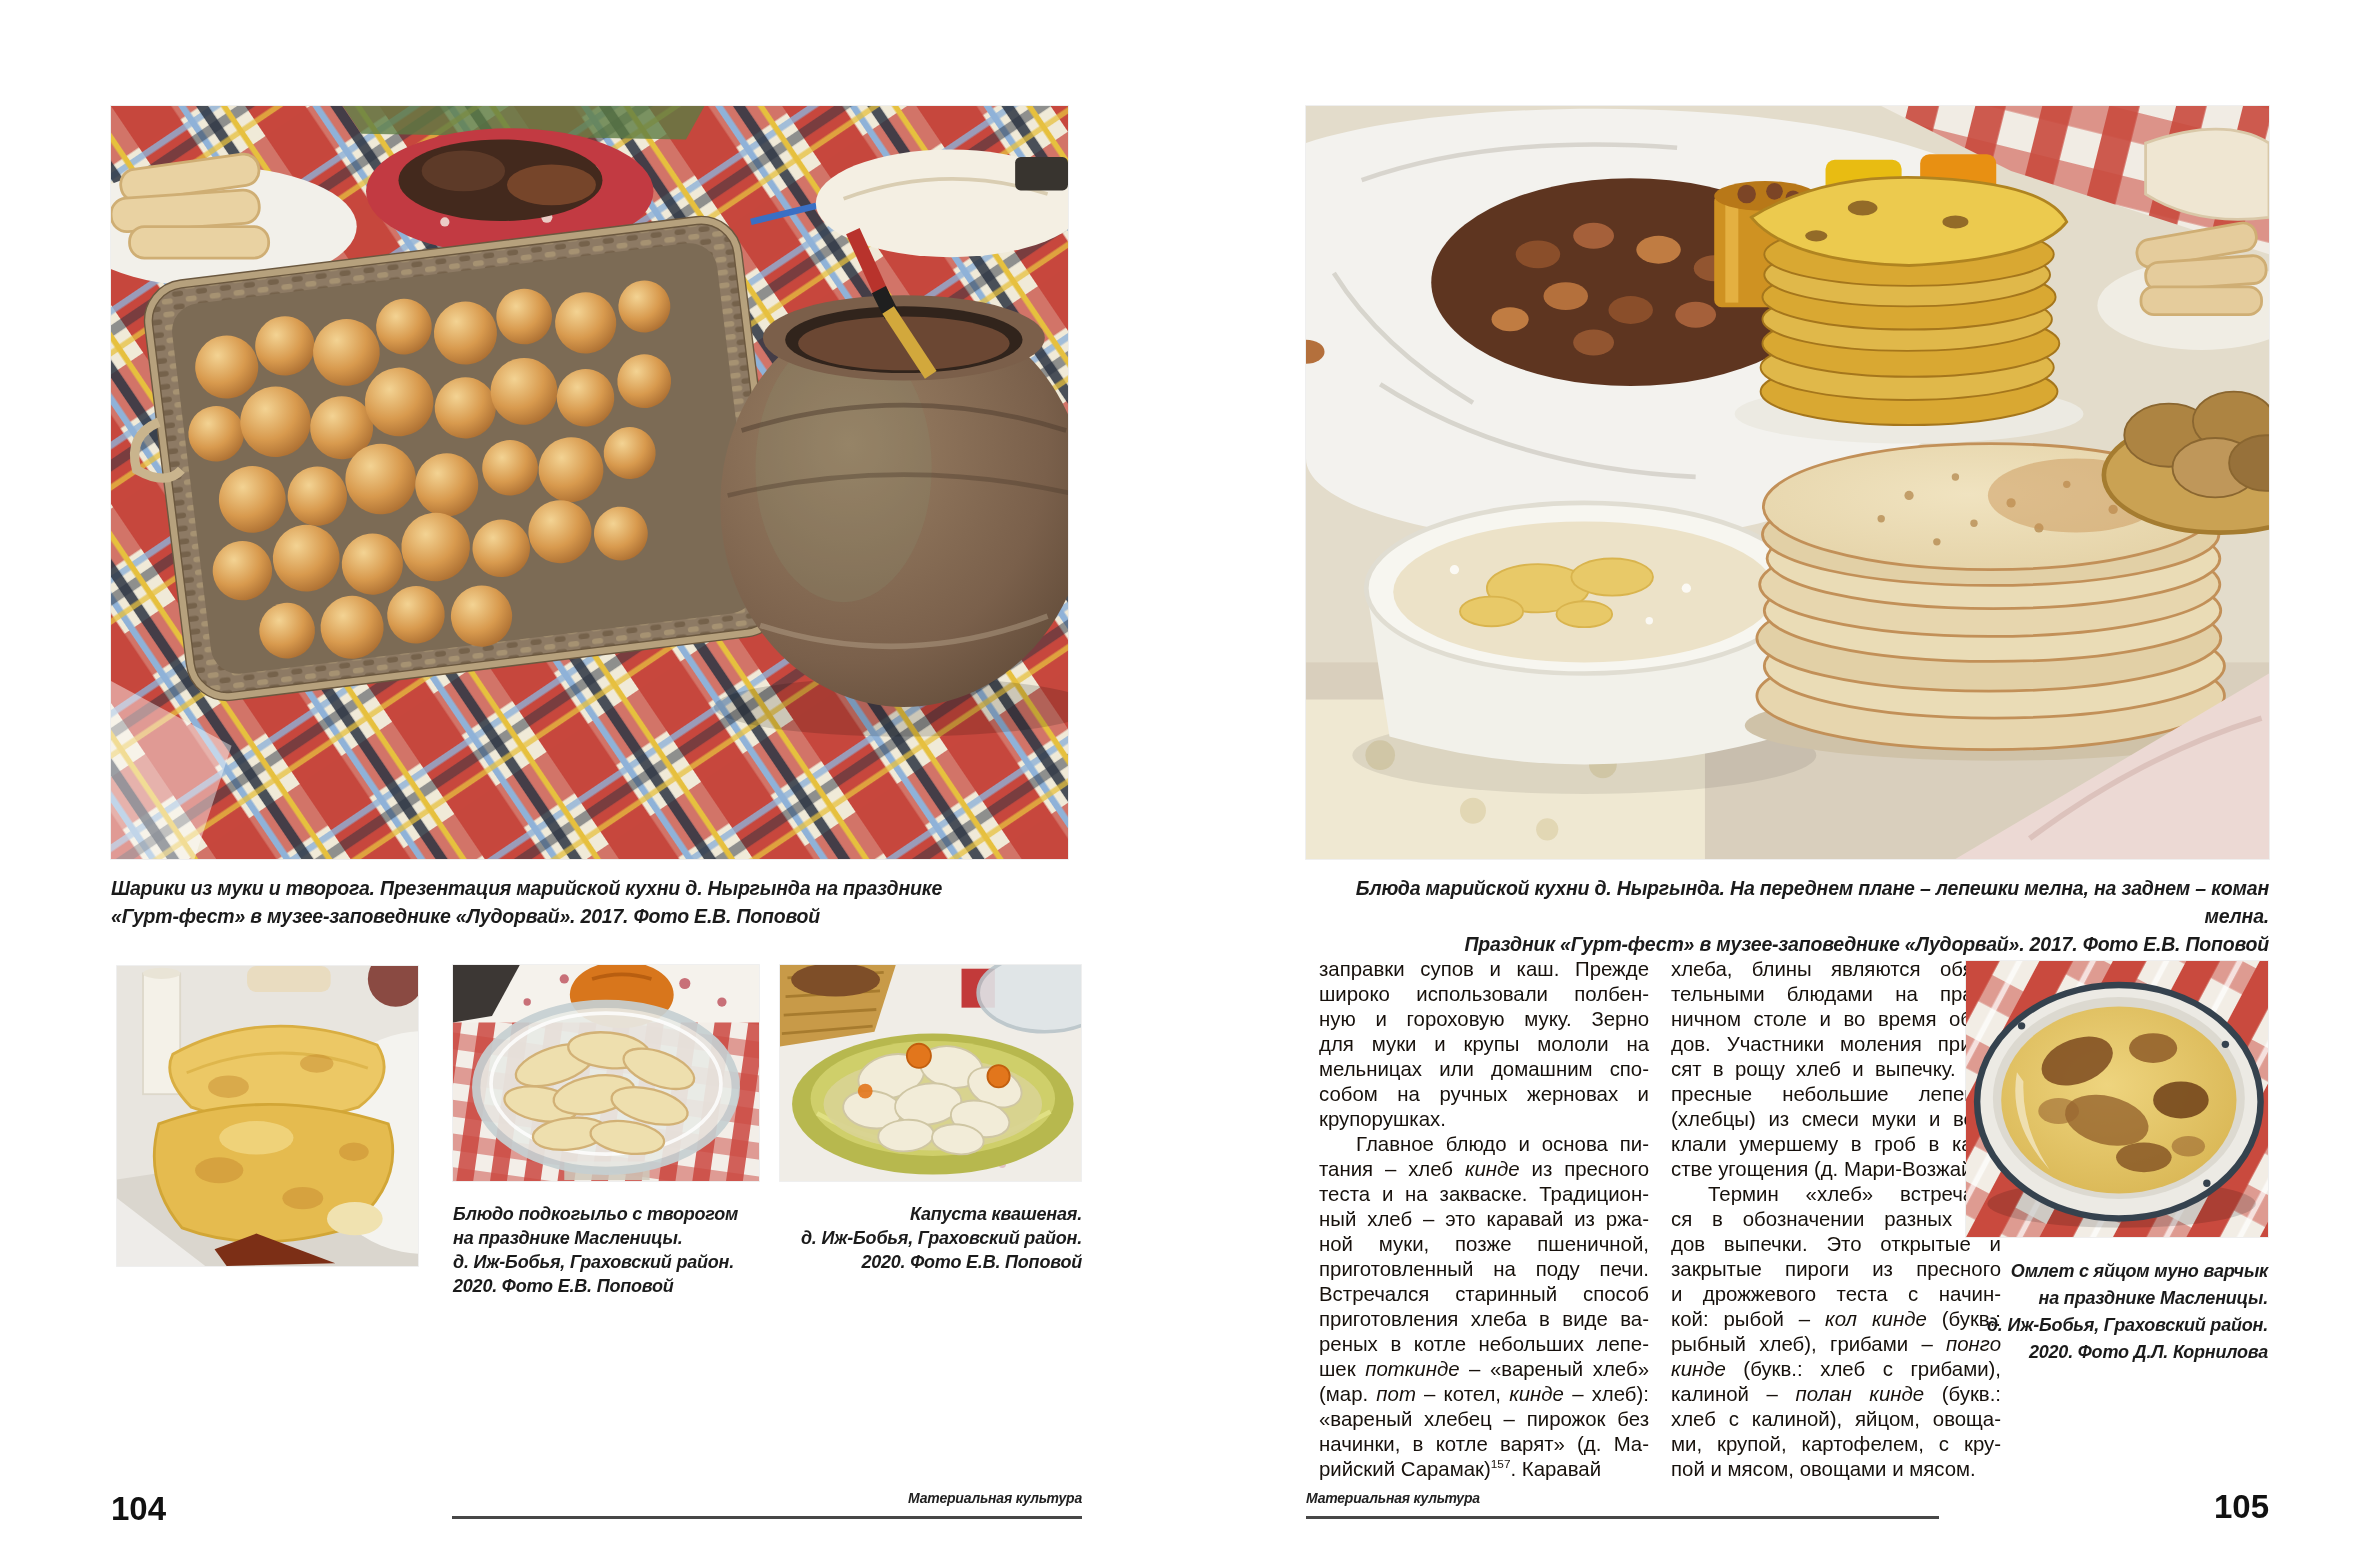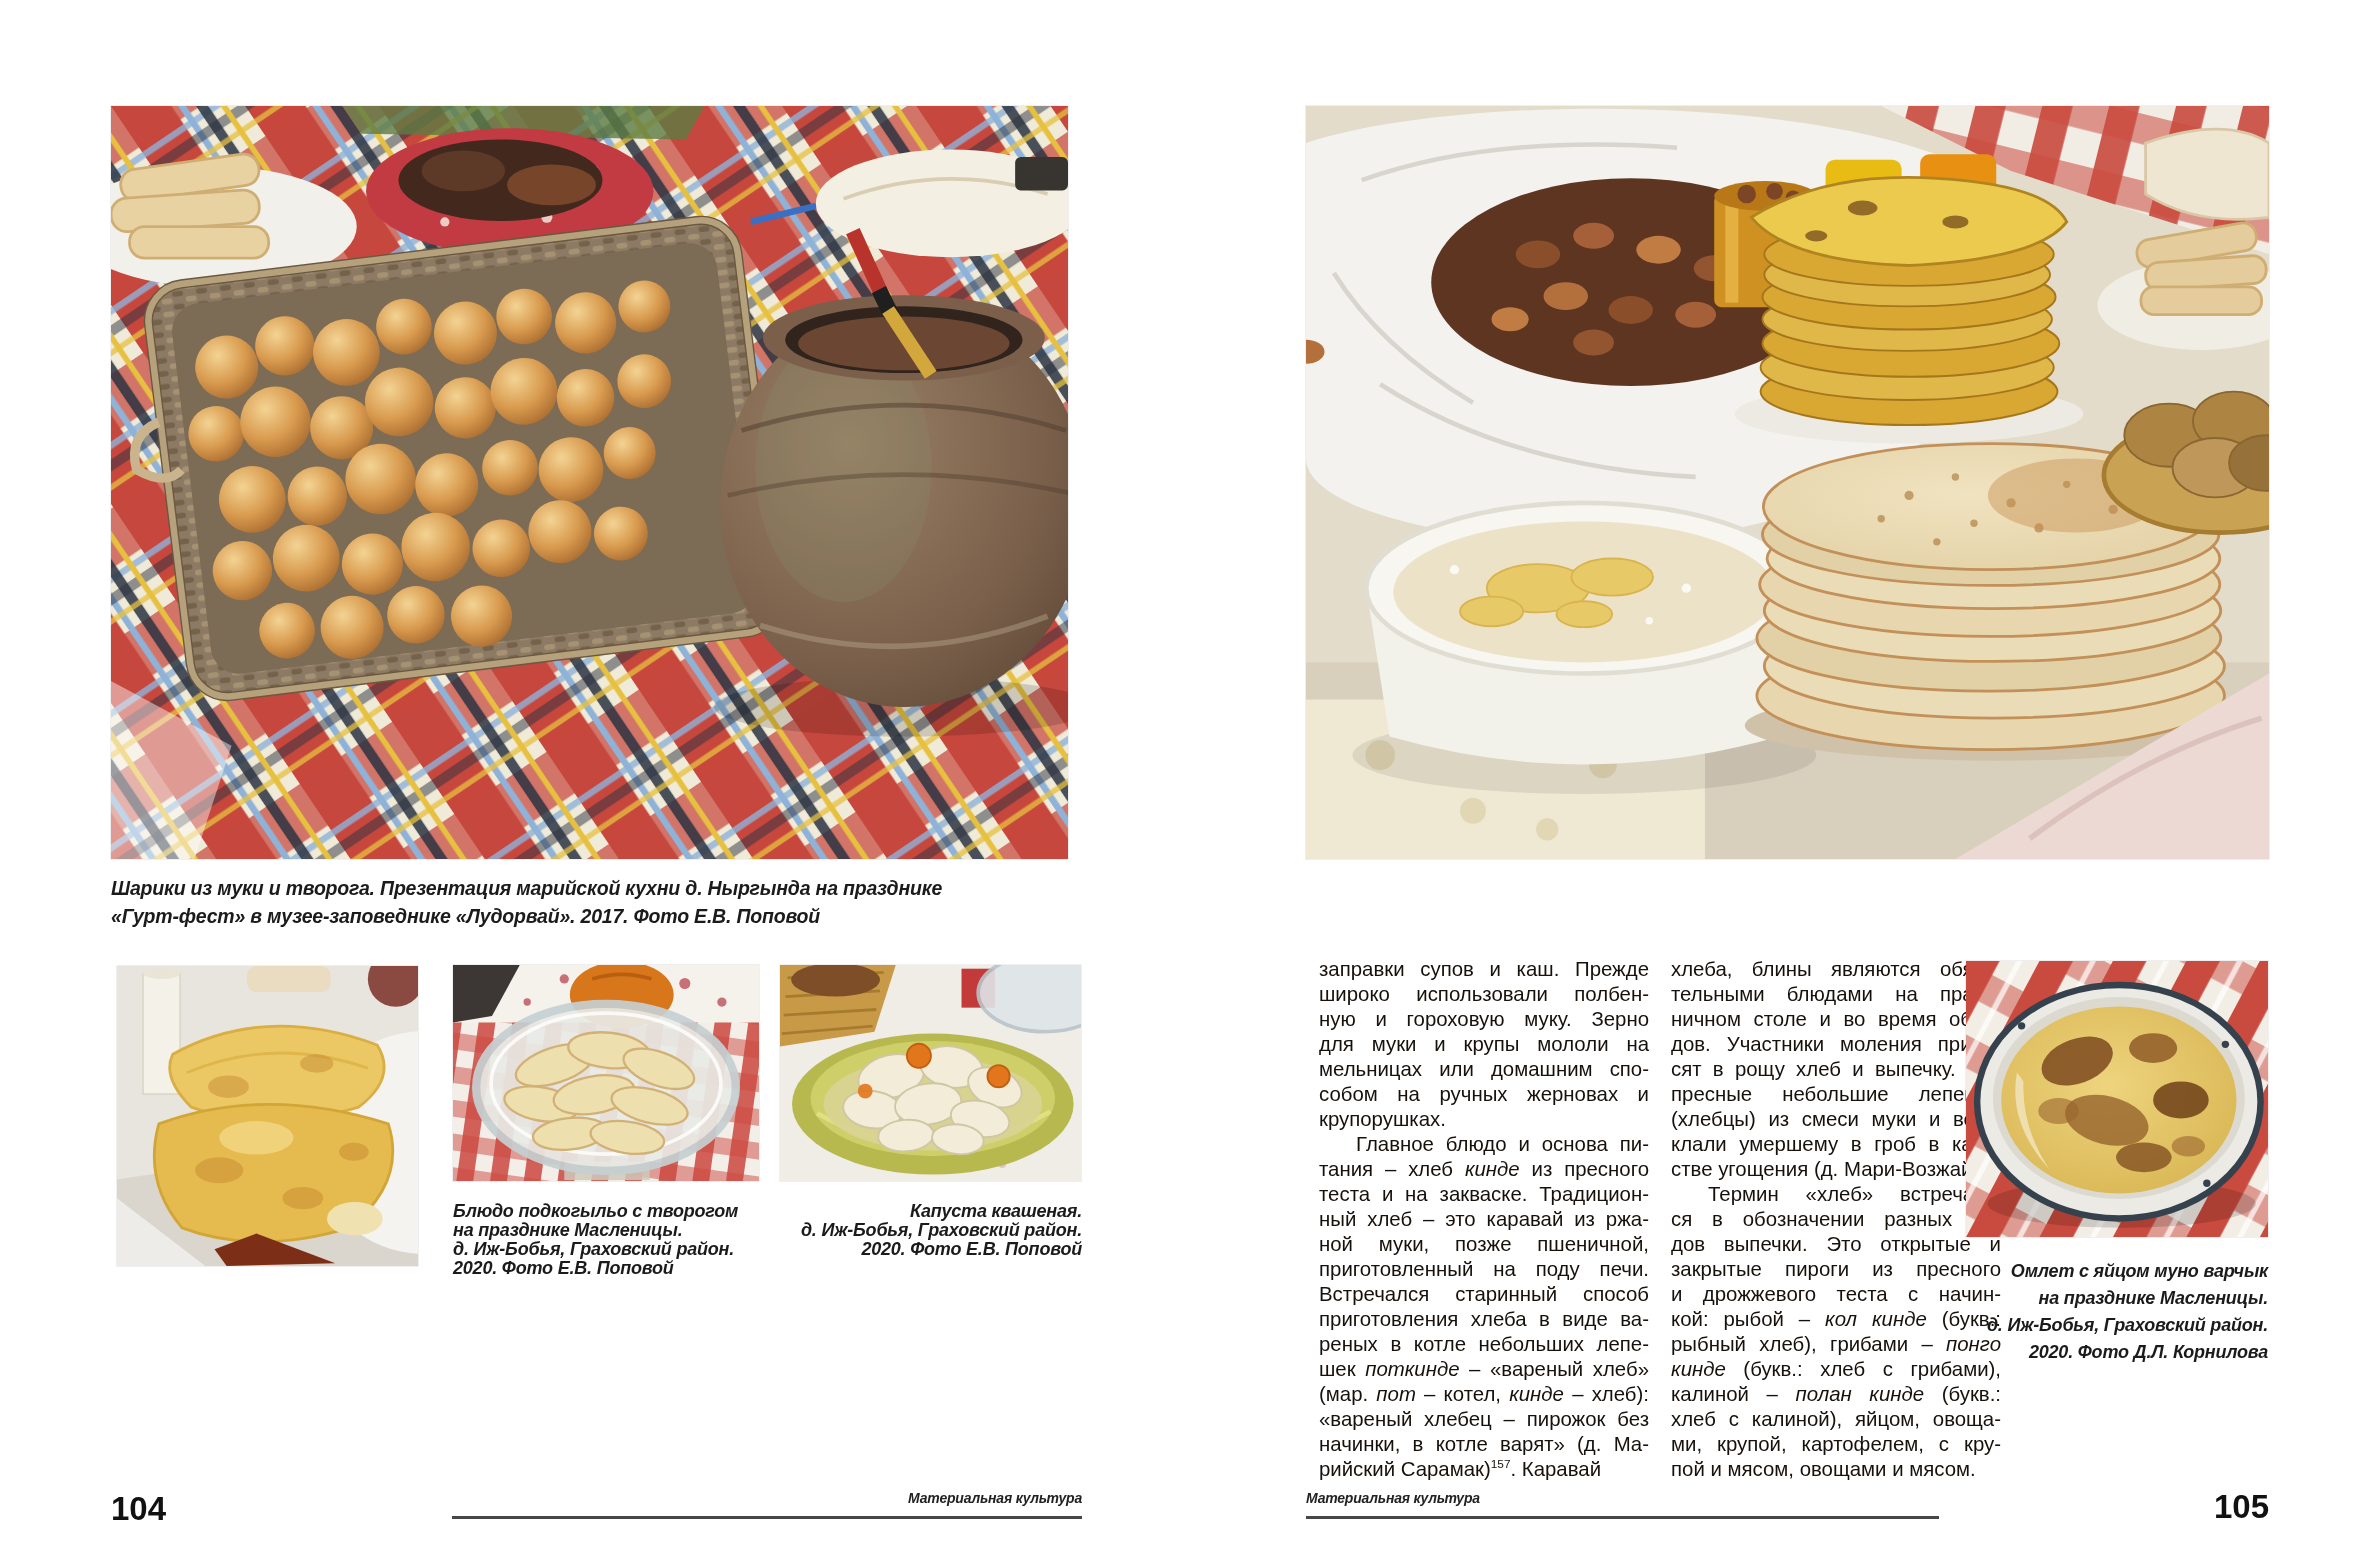--- a/index.html
+++ b/index.html
@@ -7,21 +7,21 @@
           font-family:"Liberation Sans",sans-serif;}
   .page{position:absolute;top:0;width:1187px;height:1565px;margin-top:24px;}
   #page-left{left:0;}
   #page-right{left:1187px;}
   .abs{position:absolute;}
   .photo{position:absolute;overflow:hidden;box-shadow:0 0 0 0.9px rgba(0,0,0,0.07);}
   .photo svg{display:block;width:100%;height:100%;}
   .cap{font-family:"Liberation Sans",sans-serif;font-style:italic;font-weight:bold;
        color:#1b1b1b;white-space:pre-line;letter-spacing:-0.2px;}
   .cap-lg{font-size:19.5px;line-height:28px;}
-  .cap-sm{font-size:18px;line-height:19px;}
+  .cap-sm{font-size:18px;line-height:24px;}
   .alignR{text-align:right;}
   .bodycol{font-family:Liberation Sans, sans-serif;font-size:20.4px;
            line-height:25px;color:#17110c;}
   .tl{text-align:justify;text-align-last:justify;}
   .tl.end{text-align-last:auto;}
   .tl.ind{text-indent:37px;}
   .bodycol i{font-style:italic;}
   .bodycol sup{font-size:0.58em;line-height:0;vertical-align:super;}
   .pagenum{font-size:33px;font-weight:bold;color:#111;}
   .footlabel{font-size:14px;font-weight:bold;font-style:italic;color:#222;letter-spacing:-0.2px;}
@@ -402,20 +402,22 @@
           <ellipse cx="930" cy="355" rx="48" ry="34"></ellipse>
             <ellipse cx="1000" cy="340" rx="44" ry="32"></ellipse>
           <ellipse cx="980" cy="390" rx="46" ry="32" fill="#bf975a"></ellipse>
             <ellipse cx="1035" cy="385" rx="40" ry="30" fill="#97713a"></ellipse>
         </g>
         <polygon points="700,812 1038,612 1038,812" fill="#ecd9d4"></polygon>
         <path d="M780,790 Q900,700 1030,660" stroke="#dcc2bc" stroke-width="6" fill="none"></path>
       </svg>
     </div>
 
+    <div class="abs cap cap-lg alignR" style="left:119px;top:850px;width:963px;">Блюда марийской кухни д. Ныргында. На переднем плане – лепешки мелна, на заднем – коман мелна.
+Праздник «Гурт-фест» в музее-заповеднике «Лудорвай». 2017. Фото Е.В. Поповой</div>
 
     <div class="abs bodycol" style="left:132px;top:933px;width:330px;">
         <div class="tl">заправки супов и каш. Прежде</div>
         <div class="tl">широко использовали полбен-</div>
         <div class="tl">ную и гороховую муку. Зерно</div>
         <div class="tl">для муки и крупы мололи на</div>
         <div class="tl">мельницах или домашним спо-</div>
         <div class="tl">собом на ручных жерновах и</div>
         <div class="tl end">крупорушках.</div>
         <div class="tl ind">Главное блюдо и основа пи-</div>

